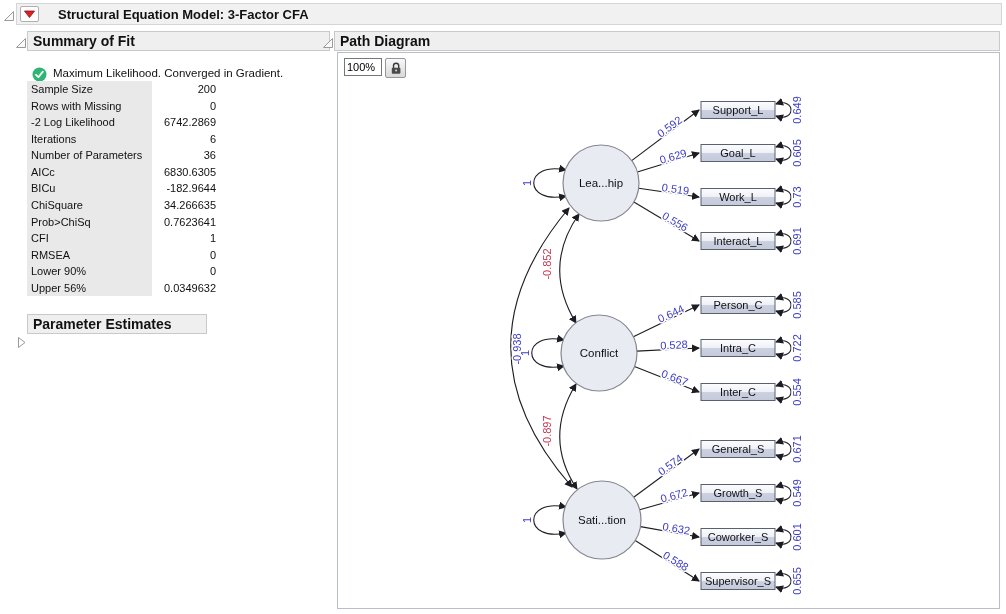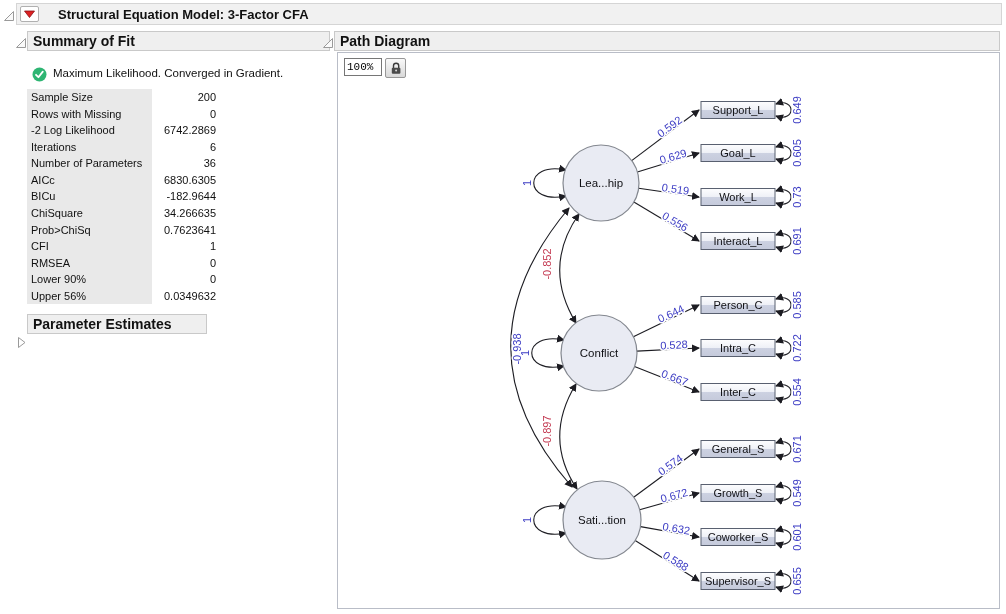--- a/index.html
+++ b/index.html
@@ -19,31 +19,31 @@
   }
   .title-text{font-weight:bold;font-size:13px;}
   .section-header{
     position:absolute;height:20px;background:#efefef;border:1px solid #c9c9c9;
     box-sizing:border-box;font-weight:bold;font-size:14px;line-height:18px;padding-left:5px;
   }
   #sum-header{left:27px;top:31px;width:303px;}
   #param-header{left:27px;top:314px;width:180px;}
   #path-header{left:334px;top:31px;width:666px;}
   .status-line{position:absolute;left:32px;top:67px;display:flex;align-items:flex-start;gap:6px;font-size:11.5px;}
-  .fit-table{position:absolute;left:27px;top:89px;width:189px;font-size:11px;}
+  .fit-table{position:absolute;left:27px;top:81px;width:189px;font-size:11px;}
   .fit-row{display:flex;height:16.57px;line-height:16.57px;}
   .fit-label{width:121px;background:#e9e9e9;padding-left:4px;}
   .fit-value{flex:1;text-align:right;}
   .canvas{
     position:absolute;left:337px;top:52px;width:661px;height:555px;
     border:1px solid #b9bdc7;background:#fff;
   }
   .zoom-input{
     position:absolute;left:6px;top:5px;width:32px;height:16px;border:1px solid #767676;
-    font-family:Liberation Mono, monospace;font-size:11px;padding:0 2px;background:#fff;z-index:2;
+    font-family:Liberation Sans, sans-serif;font-size:11px;padding:0 2px;background:#fff;z-index:2;
   }
   .lock-btn{
     position:absolute;left:47px;top:5px;width:21px;height:20px;z-index:2;
     background:linear-gradient(#f9f9f9,#d9d9d9);border:1px solid #979797;border-radius:2px;
     display:flex;align-items:center;justify-content:center;padding:0;
   }
   #diagram-svg{position:absolute;left:0;top:0;}
   .edge{fill:none;stroke:#1c1c22;stroke-width:1.1px;}
   .ind-box{fill:url(#boxgrad);stroke:#596070;stroke-width:1px;}
   .factor-circle{fill:#e9ebf3;stroke:#83878f;stroke-width:1.2px;}

